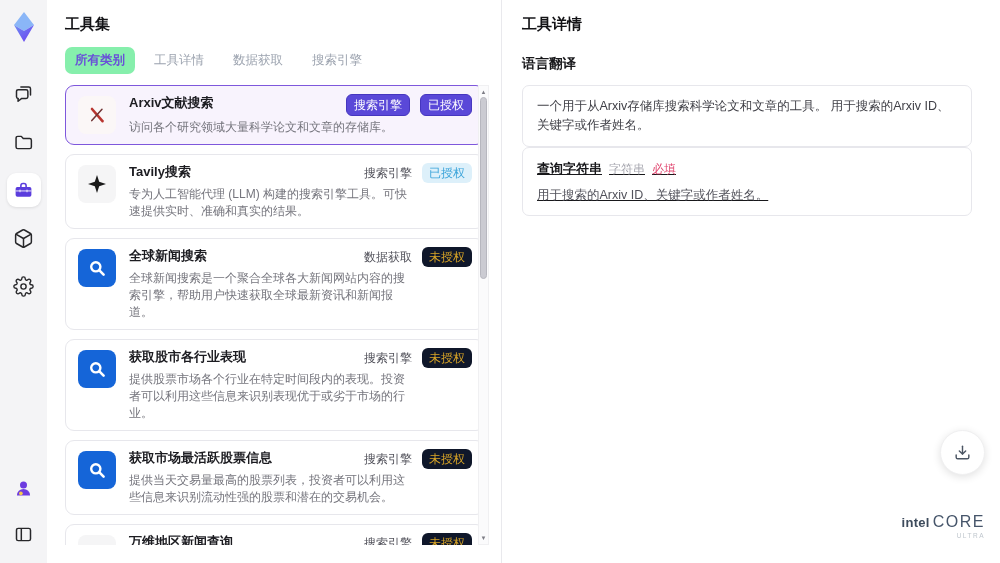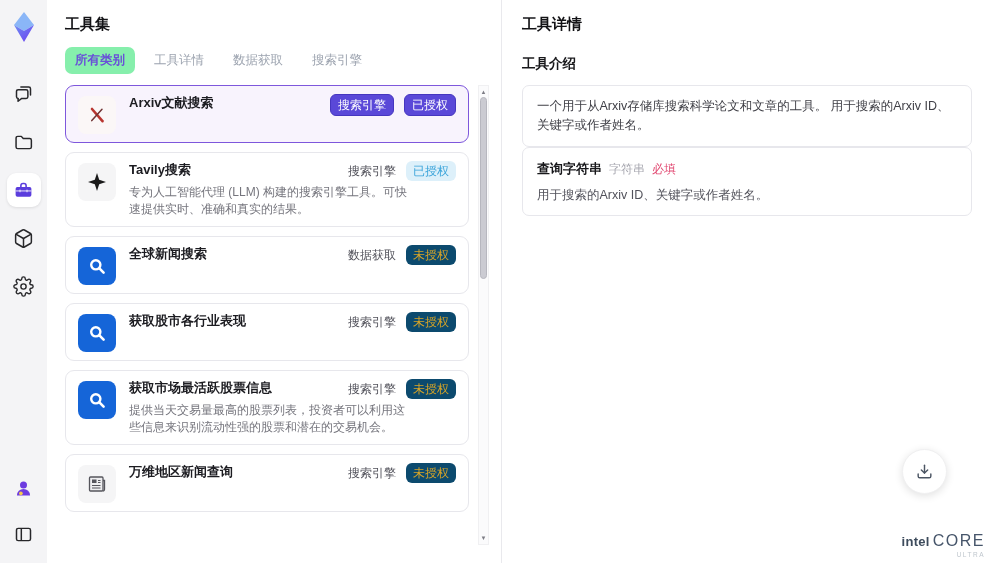--- a/index.html
+++ b/index.html
@@ -16,59 +16,59 @@
   .rail-btn.active { background: #fff; box-shadow: 0 1px 3px rgba(0,0,0,.10); }
   .rail-bottom { margin-top: auto; display: flex; flex-direction: column; gap: 12px; align-items: center; }
 
   
   .left-panel { width: 455px; flex-shrink: 0; border-right: 1px solid #e9e9ed; padding: 15px 12px 18px 18px; display: flex; flex-direction: column; background: #fff; }
   .panel-title { font-size: 15px; font-weight: bold; color: #131316; }
   .tabs { display: flex; align-items: center; margin-top: 13px; }
   .tab { font-size: 12.5px; color: #9ca3af; padding: 5px 10px; border-radius: 7px; cursor: pointer; white-space: nowrap; margin-right: 9px; }
   .tab.active { background: #86efac; color: #6950d8; font-weight: bold; }
 
-  .list-wrap { position: relative; margin-top: 11px; flex: 1; min-height: 0; padding-right: 20px; overflow: hidden; }
+  .list-wrap { position: relative; margin-top: 11px; flex: 1; min-height: 0; padding-right: 4px; overflow: hidden; }
   .tool-list { display: flex; flex-direction: column; gap: 9px; }
   .tool-card { border: 1px solid #e7e7ec; border-radius: 9px; background: #fff; padding: 8px 12px; display: flex; gap: 13px; cursor: pointer; }
   .tool-card.selected { border: 1.5px solid #7e57dc; background: #f8f3fd; }
   .tool-icon { width: 38px; height: 38px; border-radius: 8px; flex-shrink: 0; display: flex; align-items: center; justify-content: center; margin-top: 2px; }
   .tool-icon svg { width: 24px; height: 24px; }
   .icon-arxiv-icon { background: #fbf7f7; }
   .icon-tavily-icon { background: #f5f5f6; }
   .icon-news-search-icon { background: #1565d8; }
   .icon-newspaper-icon { background: #f5f5f6; }
   .tool-main { flex: 1; min-width: 0; }
   .tool-head { display: flex; align-items: flex-start; }
   .tool-name { font-size: 13px; font-weight: bold; color: #1c1c21; line-height: 18px; }
   .tool-badges { margin-left: auto; display: flex; gap: 10px; align-items: center; padding-left: 8px; }
   .badge { font-size: 12px; line-height: 1; padding: 4px 7px; border-radius: 6px; white-space: nowrap; }
   .badge-solid { background: #5a48d8; color: #fff; border: 1px solid #4636bf; }
   .badge-plain { color: #52525b; padding: 4px 0; }
   .badge-blue { background: #ddf0fa; color: #3ba4da; }
-  .badge-yellow { background: #0c4a6e; color: #d7a427; }
+  .badge-yellow { background: #0f172a; color: #d7a427; }
   .tool-desc { margin-top: 3px; font-size: 12px; line-height: 17px; color: #75757d; max-width: 282px; }
 
   
   .scrollbar { position: absolute; top: 0; right: 0; width: 11px; height: 100%; background: #fbfbfc; border: 1px solid #f0f0f2; display: flex; flex-direction: column; align-items: center; justify-content: space-between; padding: 3px 0; }
   .sb-arrow { font-size: 6px; color: #7d7d85; line-height: 6px; cursor: pointer; }
   .sb-thumb { position: absolute; top: 11px; left: 1px; width: 7px; height: 182px; background: #cbcbd2; border: 1px solid #b7b7bf; border-radius: 4px; cursor: grab; }
 
   
   .right-panel { flex: 1; position: relative; padding: 15px 28px 0 20px; background: #fff; }
   .rp-title { font-size: 15px; font-weight: bold; color: #131316; }
   .section-title { font-size: 13.5px; font-weight: bold; color: #18181b; margin-top: 21px; margin-bottom: 12px; }
   .info-box { border: 1px solid #e7e7ec; border-radius: 7px; padding: 11px 14px; font-size: 12.5px; color: #3f3f46; line-height: 1.5; background: #fff; }
-  .param-box { border: 1px solid #e7e7ec; border-radius: 7px; padding: 11px 14px; background: #fff; }
+  .param-box { border: 1px solid #e7e7ec; border-radius: 7px; padding: 11px 14px; background: #fff; text-decoration: underline; }
   .param-name { font-size: 13px; font-weight: bold; color: #18181b; }
   .param-type { font-size: 12px; color: #a5a5ae; margin-left: 7px; }
   .param-required { font-size: 12px; color: #e24a73; margin-left: 7px; }
   .param-desc { margin-top: 9px; font-size: 12.5px; color: #52525b; }
 
   
-  .fab-area { position: absolute; right: 15px; bottom: 5px; display: flex; flex-direction: column; align-items: flex-start; gap: 32px; }
+  .fab-area { position: absolute; right: 15px; bottom: 24px; display: flex; flex-direction: column; align-items: flex-end; gap: 32px; }
   .download-btn { width: 45px; height: 45px; border-radius: 50%; background: #fff; border: 1px solid #f0f0f1; box-shadow: 0 2px 8px rgba(0,0,0,.12); display: flex; align-items: center; justify-content: center; cursor: pointer; }
   .download-btn svg { width: 19px; height: 19px; }
   .brand { margin-top: 7px; color: #3d4b5c; line-height: 1; }
   .brand-main { font-size: 13px; display: flex; align-items: baseline; gap: 3px; }
   .brand-intel { font-weight: bold; letter-spacing: .3px; }
   .brand-core { font-weight: normal; font-size: 16px; letter-spacing: 1.5px; color: #46556a; }
   .brand-tier { display: block; text-align: right; font-size: 6.5px; letter-spacing: 1.5px; color: #bfc6cd; margin-top: 3px; }
 </style>
 </head>
 <body>
@@ -158,20 +158,21 @@
               </svg>
             </div>
     <div class="tool-main">
       <div class="tool-head">
         <div class="tool-name">Arxiv文献搜索</div>
         <div class="tool-badges">
           <span class="badge cat badge-solid">搜索引擎</span>
           <span class="badge auth badge-solid">已授权</span>
         </div>
       </div>
+      <div class="tool-desc">访问各个研究领域大量科学论文和文章的存储库。</div>
     </div>
   </div>
 
   <div class="tool-card">
     <div class="tool-icon icon-tavily-icon">
               <svg viewBox="0 0 24 24">
                 <path d="M12 3l2.2 6.8L21 12l-6.8 2.2L12 21l-2.2-6.8L3 12l6.8-2.2z" fill="#1a1a1a"></path>
               </svg>
             </div>
     <div class="tool-main">
@@ -194,38 +195,40 @@
               </svg>
             </div>
     <div class="tool-main">
       <div class="tool-head">
         <div class="tool-name">全球新闻搜索</div>
         <div class="tool-badges">
           <span class="badge cat badge-plain">数据获取</span>
           <span class="badge auth badge-yellow">未授权</span>
         </div>
       </div>
+      <div class="tool-desc">全球新闻搜索是一个聚合全球各大新闻网站内容的搜索引擎，帮助用户快速获取全球最新资讯和新闻报道。</div>
     </div>
   </div>
 
   <div class="tool-card">
     <div class="tool-icon icon-news-search-icon">
               <svg viewBox="0 0 24 24">
                 <circle cx="10.8" cy="10.8" r="4.6" fill="none" stroke="#fff" stroke-width="2.4"></circle>
                 <line x1="14.4" y1="14.4" x2="18.6" y2="18.6" stroke="#fff" stroke-width="2.6" stroke-linecap="round"></line>
               </svg>
             </div>
     <div class="tool-main">
       <div class="tool-head">
         <div class="tool-name">获取股市各行业表现</div>
         <div class="tool-badges">
           <span class="badge cat badge-plain">搜索引擎</span>
           <span class="badge auth badge-yellow">未授权</span>
         </div>
       </div>
+      <div class="tool-desc">提供股票市场各个行业在特定时间段内的表现。投资者可以利用这些信息来识别表现优于或劣于市场的行业。</div>
     </div>
   </div>
 
   <div class="tool-card">
     <div class="tool-icon icon-news-search-icon">
               <svg viewBox="0 0 24 24">
                 <circle cx="10.8" cy="10.8" r="4.6" fill="none" stroke="#fff" stroke-width="2.4"></circle>
                 <line x1="14.4" y1="14.4" x2="18.6" y2="18.6" stroke="#fff" stroke-width="2.6" stroke-linecap="round"></line>
               </svg>
             </div>
@@ -268,21 +271,21 @@
       <div class="scrollbar">
         <span class="sb-arrow">▲</span>
         <div class="sb-thumb"></div>
         <span class="sb-arrow">▼</span>
       </div>
     </div>
   </div>
 
   <div class="right-panel">
     <div class="rp-title">工具详情</div>
-    <div class="section-title">工具介绍</div>
+    <div class="section-title">语言翻译</div>
     <div class="info-box">一个用于从Arxiv存储库搜索科学论文和文章的工具。 用于搜索的Arxiv ID、关键字或作者姓名。</div>
     <div class="param-box">
       <div>
         <span class="param-name">查询字符串</span><span class="param-type">字符串</span><span class="param-required">必填</span>
       </div>
       <div class="param-desc">用于搜索的Arxiv ID、关键字或作者姓名。</div>
     </div>
 
     <div class="fab-area">
       <div class="download-btn">

